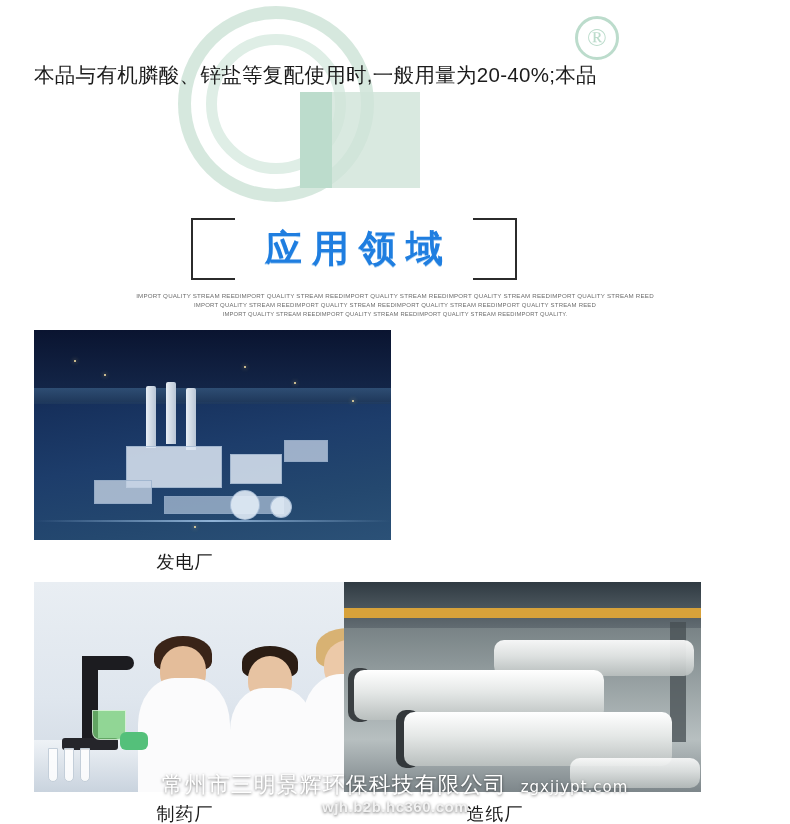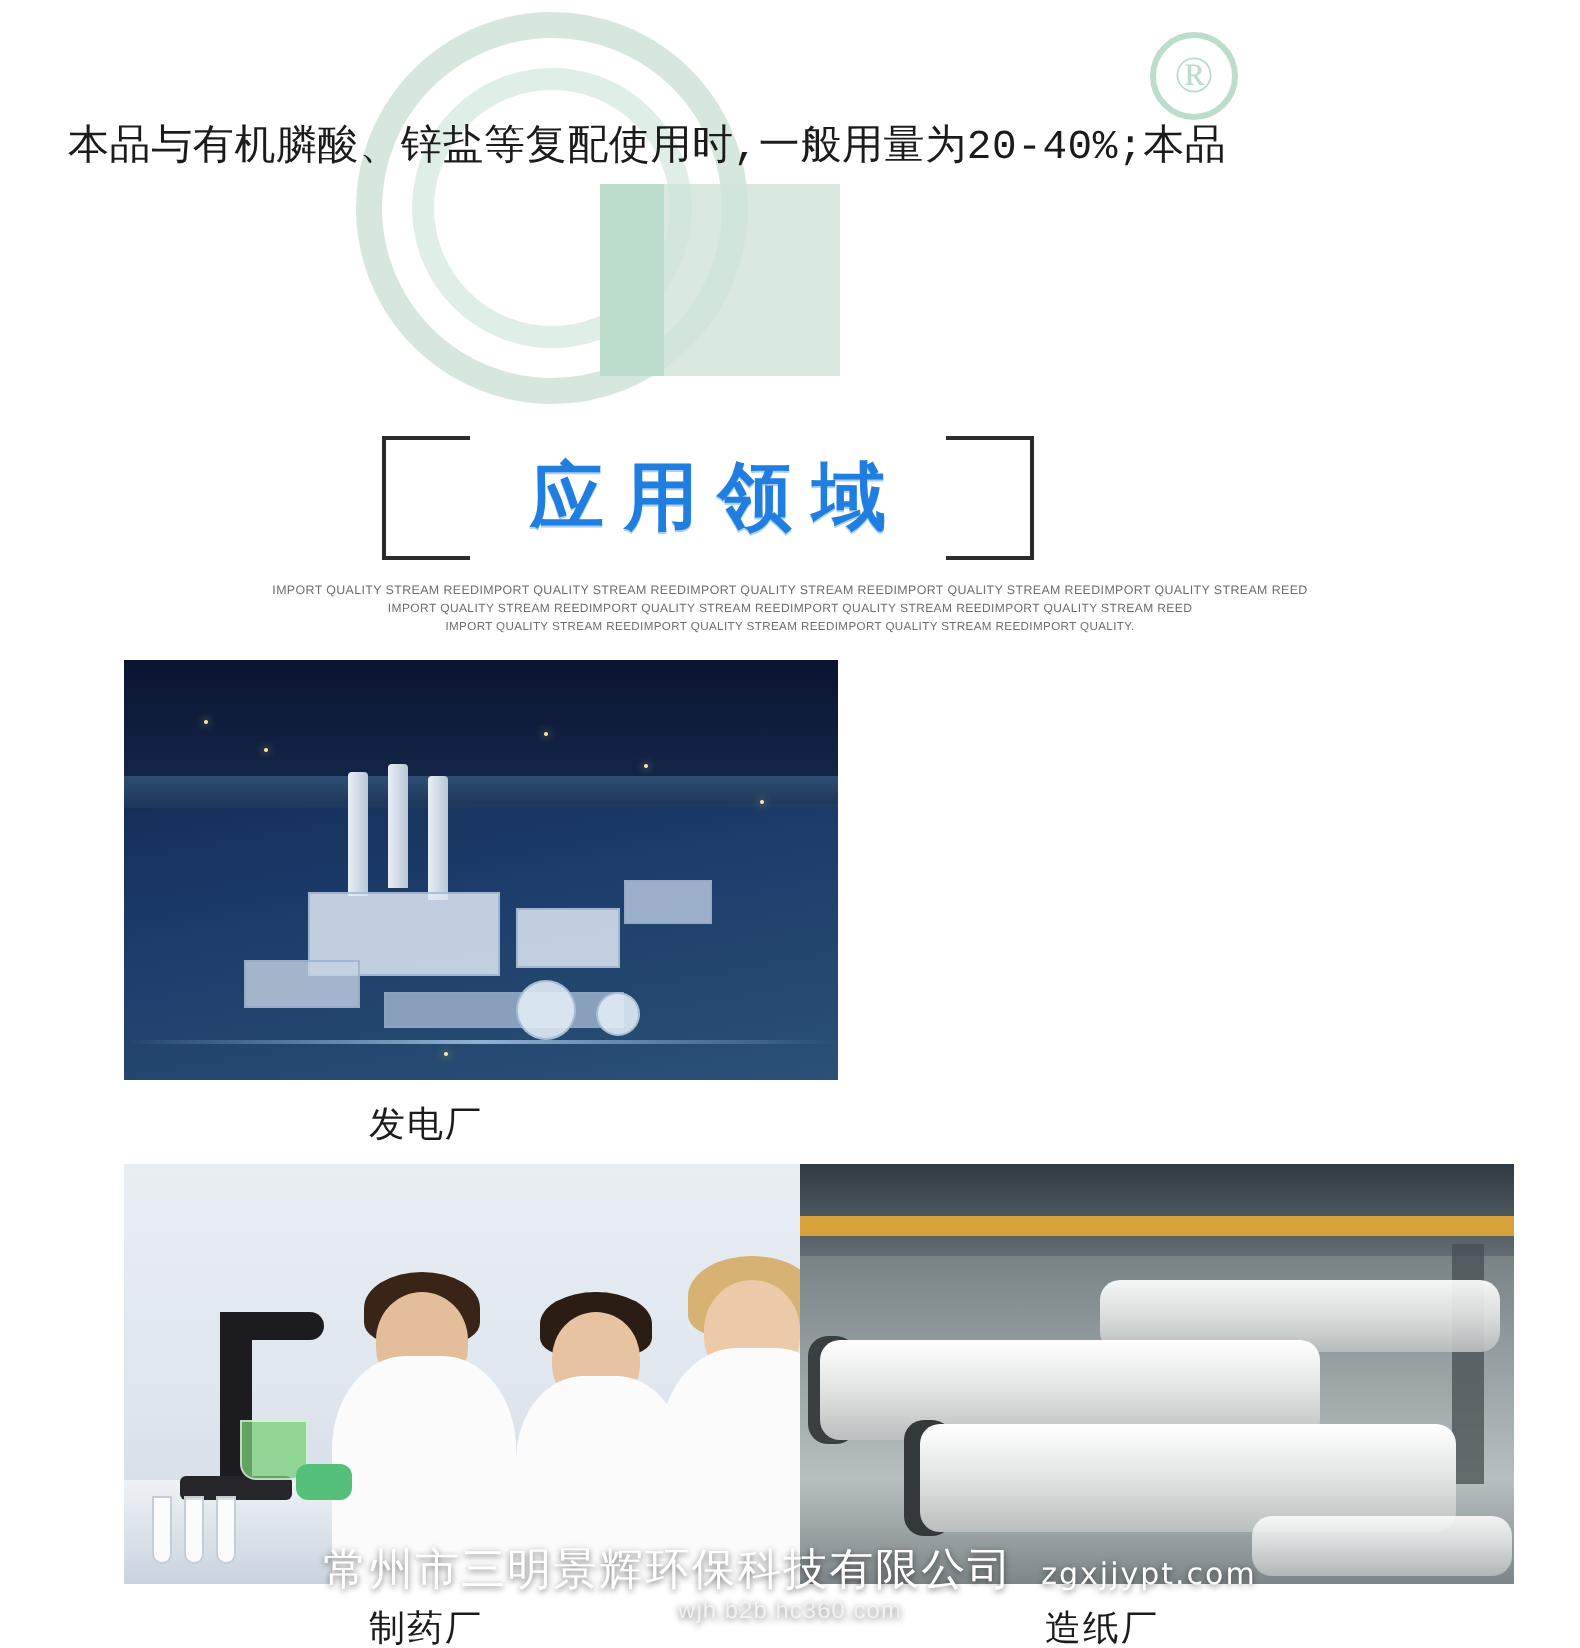--- a/index.html
+++ b/index.html
@@ -77,21 +77,21 @@
     left: 0; top: 62px;
     width: 790px;
     z-index: 2;
     padding: 0 34px;
   }
   .desc p {
     margin: 0 0 26px 0;
     font-size: 20.5px;
     line-height: 1.3;
     color: #1b1b1b;
-    font-family: Liberation Mono, monospace;
+    font-family: Liberation Sans, sans-serif;
     letter-spacing: .3px;
   }
 
   
   .section-title-wrap {
     position: absolute;
     left: 0; top: 218px;
     width: 708px;
     display: flex;
     justify-content: center;
@@ -143,21 +143,21 @@
   .microtext div:nth-child(3) { font-size: 5.8px; }
 
   
   .grid {
     position: absolute;
     left: 34px; top: 330px;
     width: 722px;
     z-index: 2;
   }
   .row { display: flex; gap: 8px; }
-  .cell { width: 302px; margin-left: 28px; }
+  .cell { width: 302px; }
   .photo {
     width: 357px; height: 210px;
     position: relative;
     overflow: hidden;
     background: #243244;
   }
   .caption {
     text-align: center;
     font-size: 18px;
     color: #1b1b1b;
@@ -321,24 +321,25 @@
     text-shadow: 0 1px 3px rgba(0,0,0,.55);
     font-family: "DejaVu Sans", "Liberation Sans", sans-serif;
   }
   .footer-url {
     position: absolute;
     left: 0; top: 798px;
     width: 790px;
     text-align: center;
     z-index: 5;
     color: #f2f2f2;
-    font-size: 12px;
+    font-size: 15px;
     letter-spacing: .5px;
     text-shadow: 0 1px 3px rgba(0,0,0,.55);
     font-family: "Liberation Sans", sans-serif;
+    font-weight: bold;
   }
 </style>
 </head>
 <body>
 
 <div class="watermark">
   <div class="wm-ring"></div>
   <div class="wm-ring2"></div>
   <div class="wm-bar"></div>
   <div class="wm-bar2"></div>

